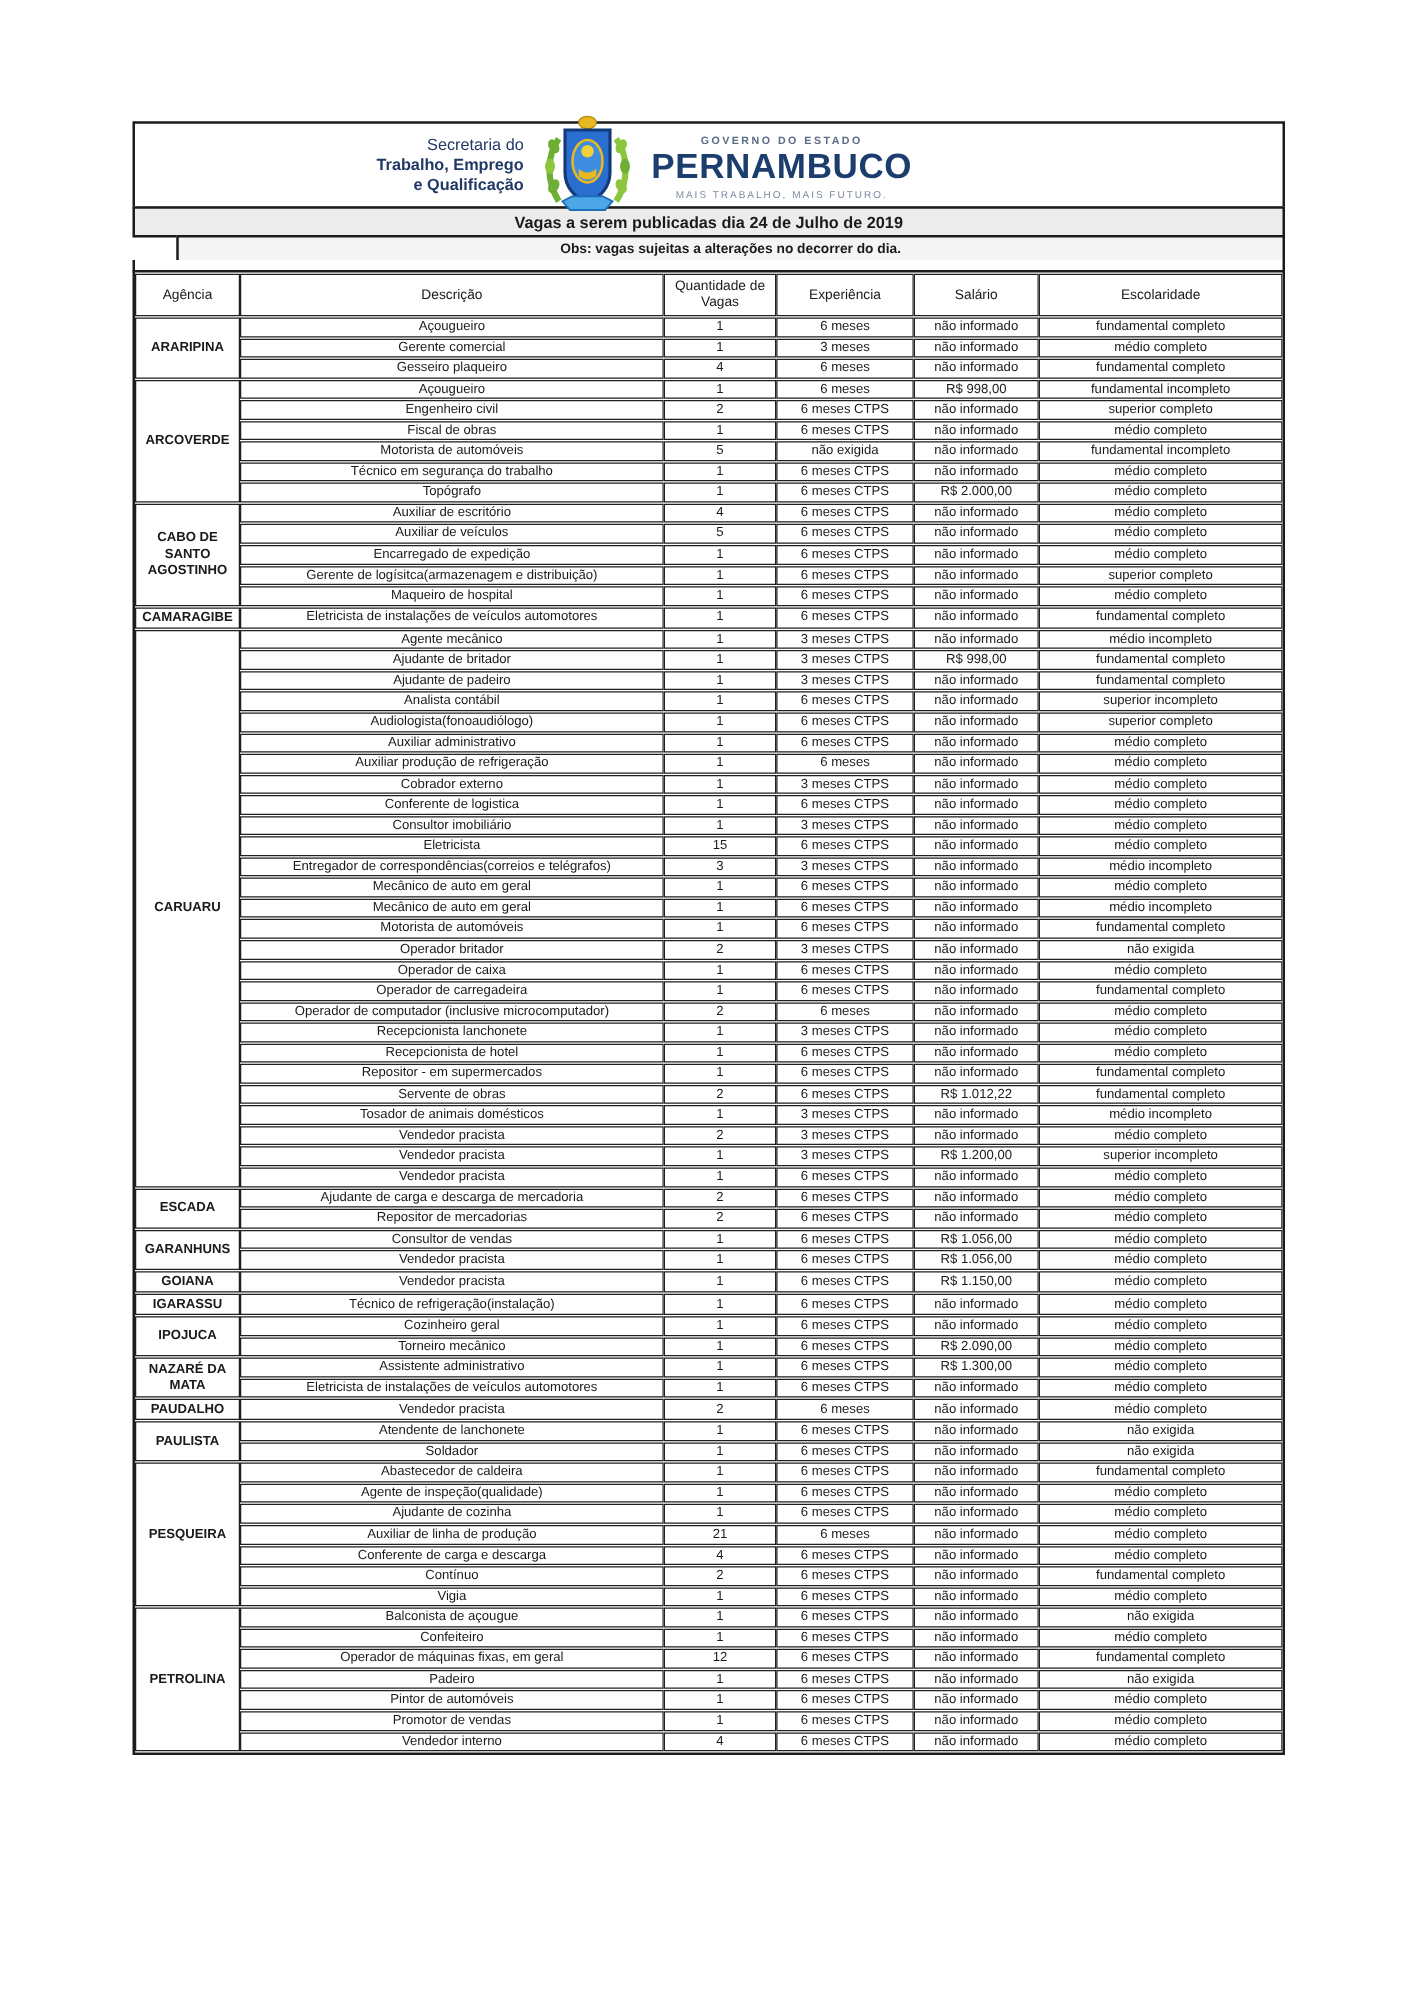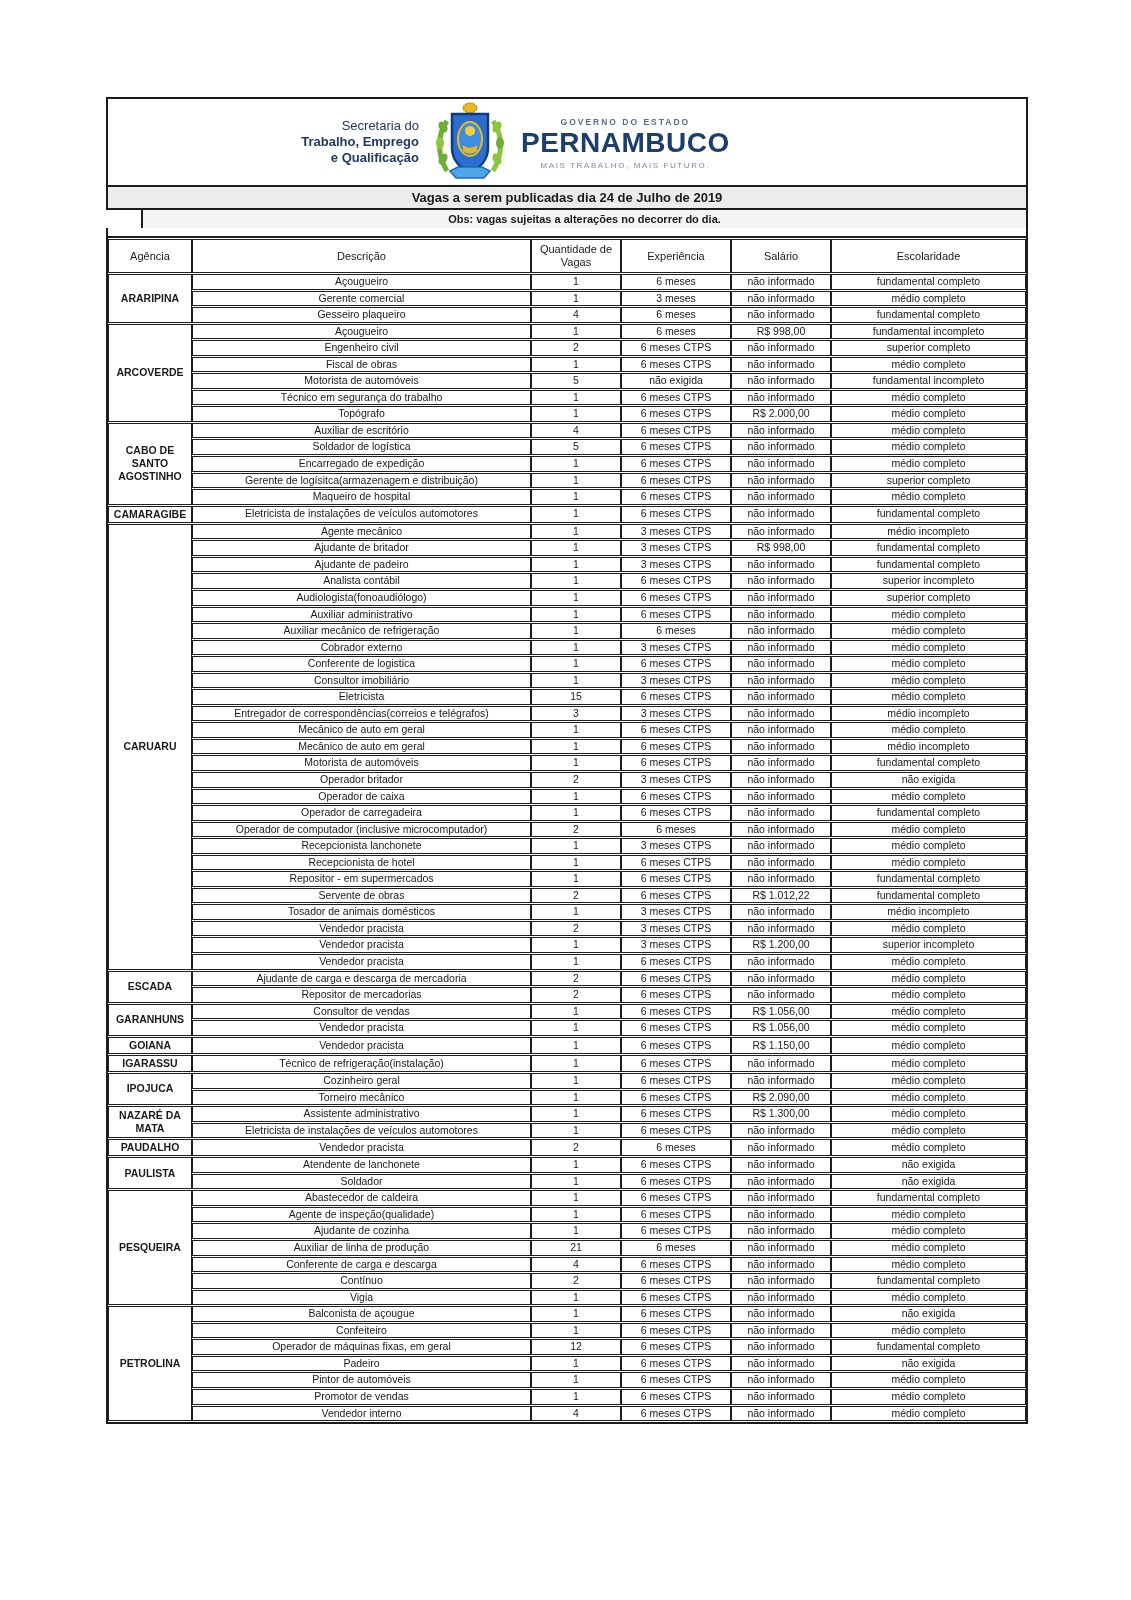--- a/index.html
+++ b/index.html
@@ -6,21 +6,21 @@
   html,body {
     margin:0; padding:0; width:1131px; height:1600px;
     background:#ffffff; font-family:"Liberation Sans", sans-serif;
     color:#1a1a1a; position:relative; overflow:hidden;
   }
   .doc { position:absolute; left:106px; top:97px; width:922px; }
 
   
   .band { border:2px solid #1c1c1c; margin-top:-2px; }
   .logo-band {
-    margin-top:0; height:90px; background:#fff;
+    margin-top:0; height:70px; background:#fff;
     display:flex; align-items:center; justify-content:center;
     padding-right:150px; gap:14px;
   }
   .secretaria { text-align:right; color:#1f3864; font-size:13px; line-height:1.25; }
   .secretaria .l1 { font-weight:normal; }
   .secretaria .l2, .secretaria .l3 { font-weight:bold;margin-left:47px; }
   .crest { width:74px; height:82px; flex:0 0 auto; }
   .wordmark { text-align:center; line-height:1; padding-top:4px; }
   .wordmark .gov { font-size:8.5px; letter-spacing:2px; color:#5b6b85; font-weight:bold; margin-bottom:3px; }
   .wordmark .pe  { font-size:28px; font-weight:800; color:#1c3e6e; letter-spacing:0.5px; }
@@ -176,21 +176,21 @@
           </tr>
           <tr>
             <td class="agency" rowspan="5">CABO DE SANTO AGOSTINHO</td>
             <td class="desc">Auxiliar de escritório</td>
             <td class="qty">4</td>
             <td class="exp">6 meses CTPS</td>
             <td class="sal">não informado</td>
             <td class="edu">médio completo</td>
           </tr>
           <tr>
-            <td class="desc">Soldador de logística</td>
+            <td class="desc">Auxiliar de veículos</td>
             <td class="qty">5</td>
             <td class="exp">6 meses CTPS</td>
             <td class="sal">não informado</td>
             <td class="edu">médio completo</td>
           </tr>
           <tr>
             <td class="desc">Encarregado de expedição</td>
             <td class="qty">1</td>
             <td class="exp">6 meses CTPS</td>
             <td class="sal">não informado</td>
@@ -255,21 +255,21 @@
             <td class="edu">superior completo</td>
           </tr>
           <tr>
             <td class="desc">Auxiliar administrativo</td>
             <td class="qty">1</td>
             <td class="exp">6 meses CTPS</td>
             <td class="sal">não informado</td>
             <td class="edu">médio completo</td>
           </tr>
           <tr>
-            <td class="desc">Auxiliar mecânico de refrigeração</td>
+            <td class="desc">Auxiliar produção de refrigeração</td>
             <td class="qty">1</td>
             <td class="exp">6 meses</td>
             <td class="sal">não informado</td>
             <td class="edu">médio completo</td>
           </tr>
           <tr>
             <td class="desc">Cobrador externo</td>
             <td class="qty">1</td>
             <td class="exp">3 meses CTPS</td>
             <td class="sal">não informado</td>

